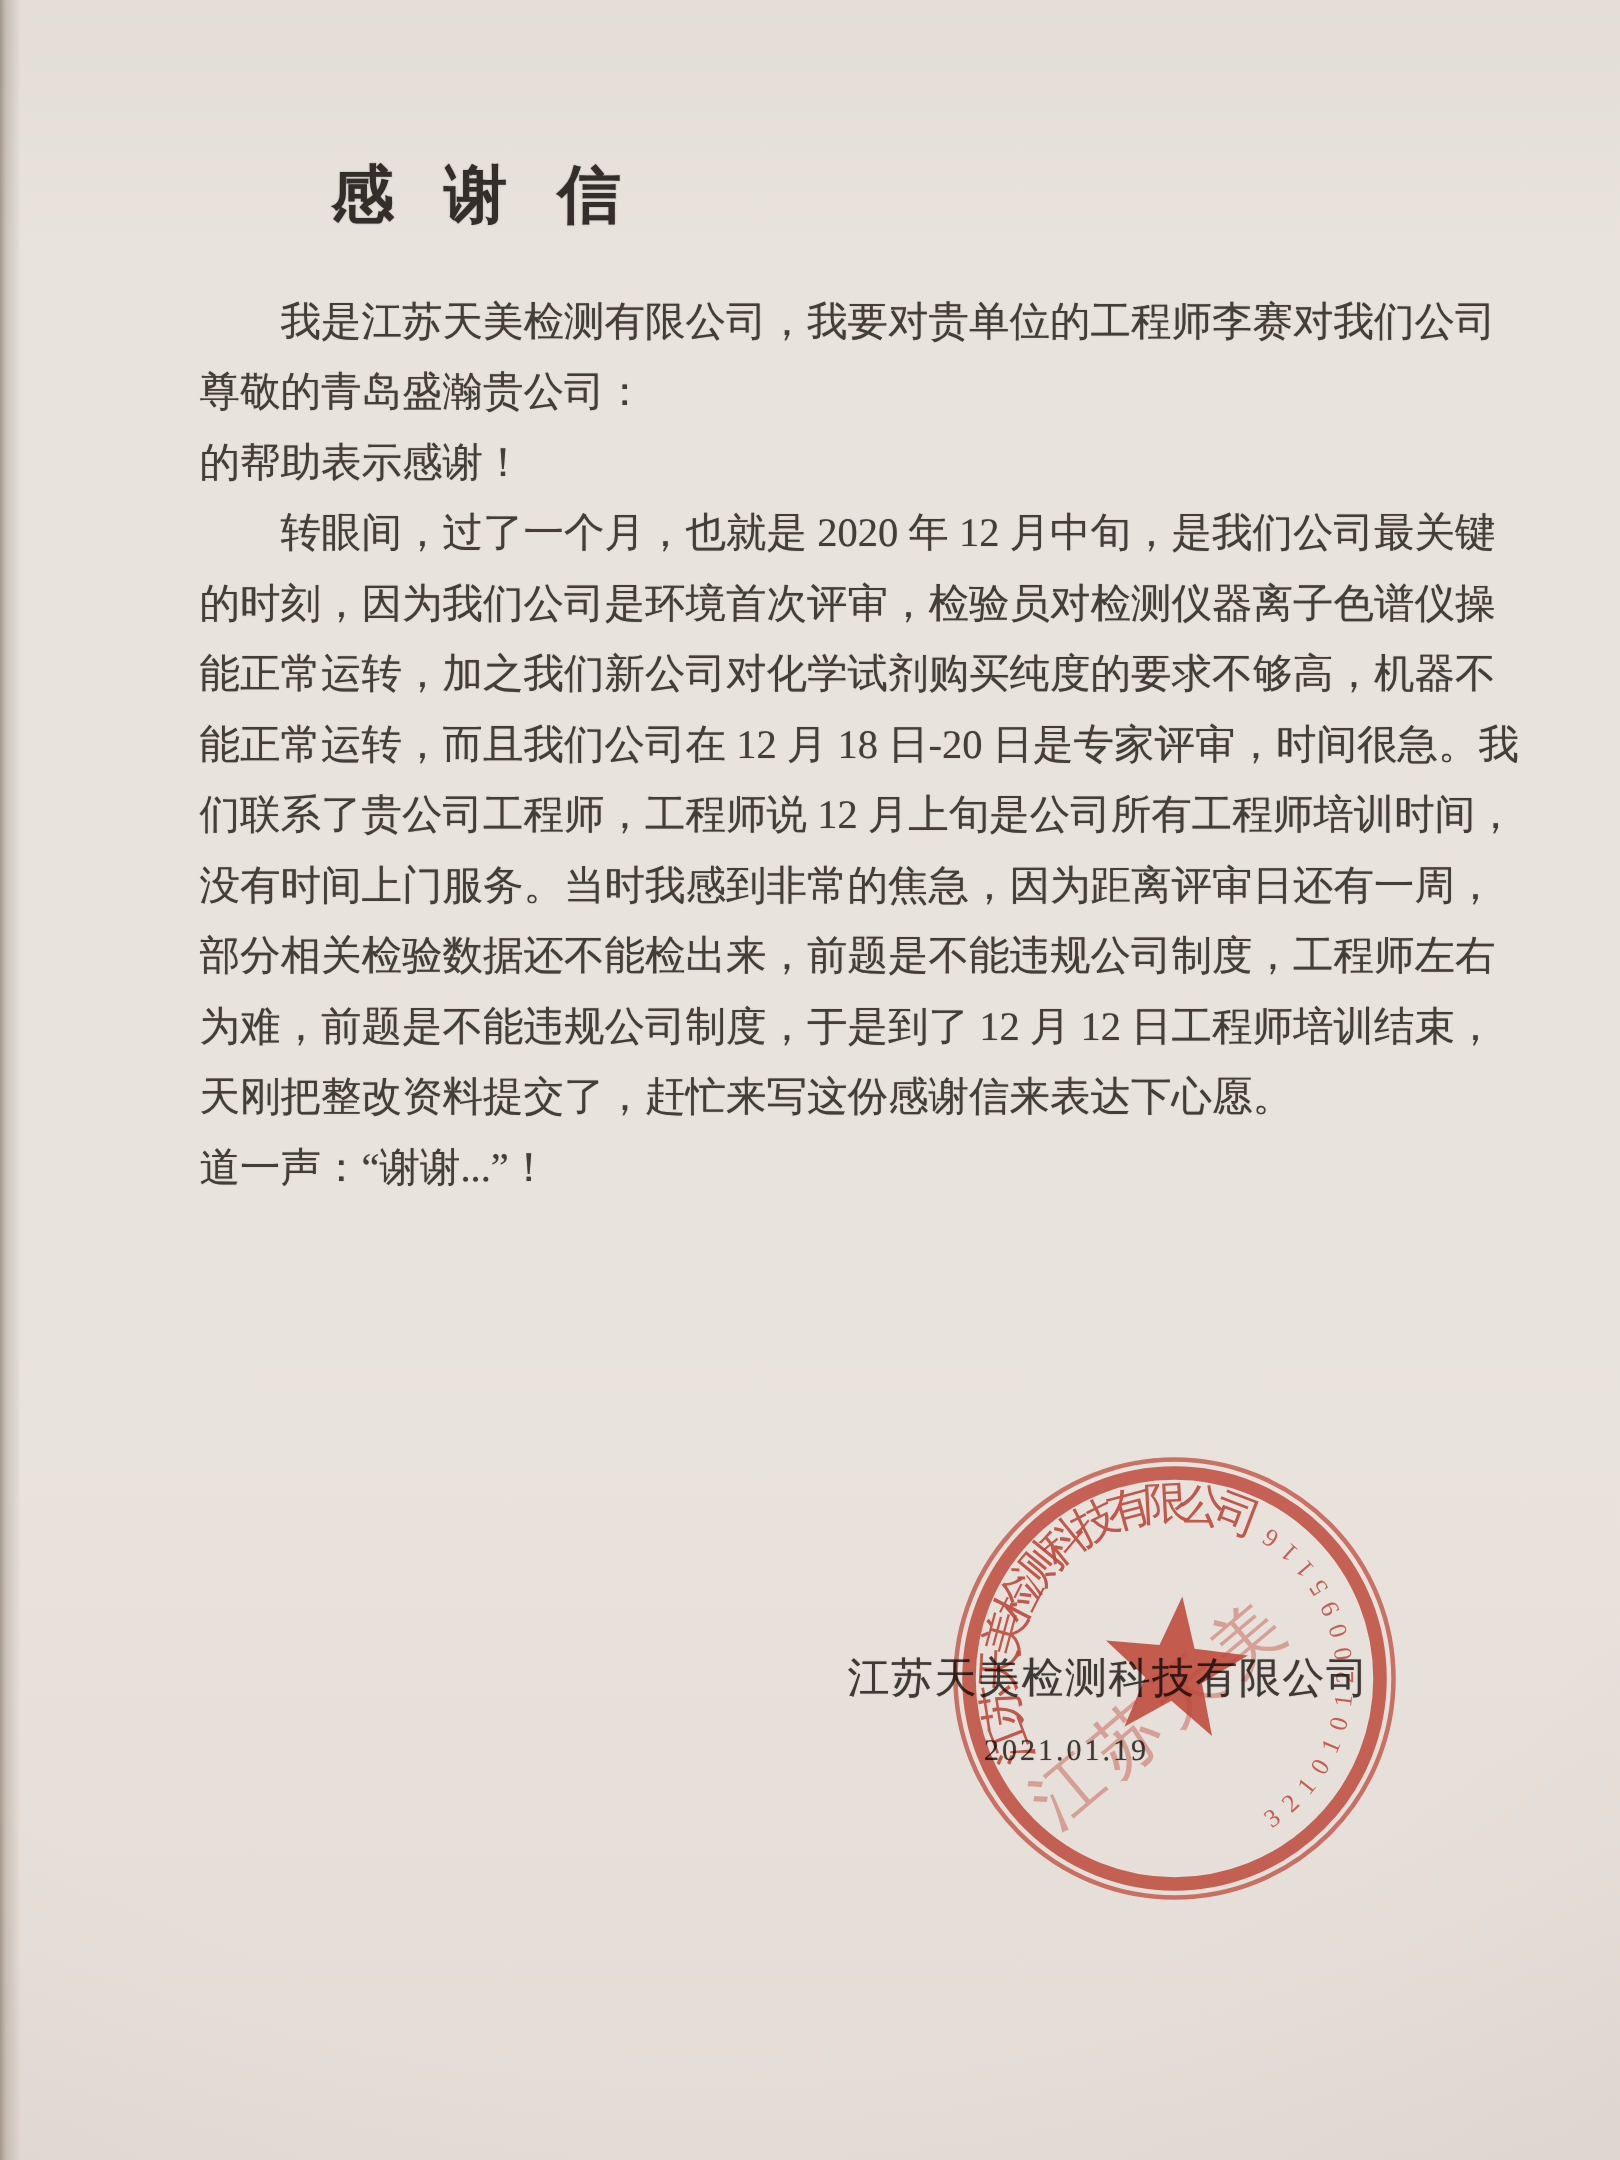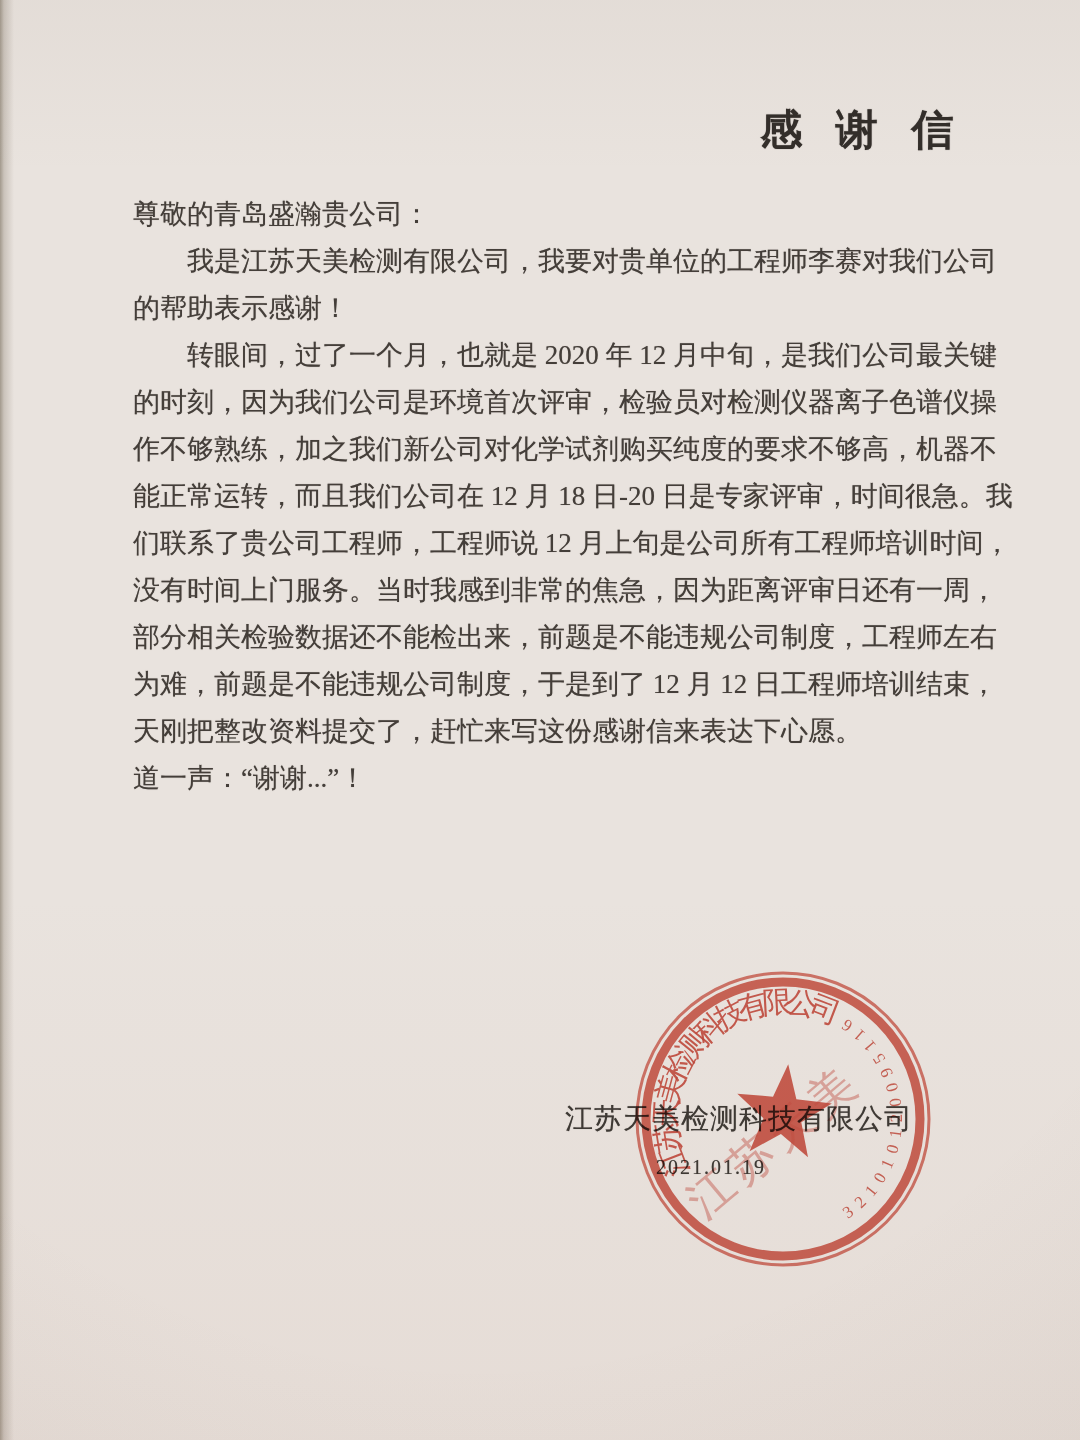--- a/index.html
+++ b/index.html
@@ -8,21 +8,21 @@
     font-family:"Liberation Serif","DejaVu Serif",serif;
     background:
       radial-gradient(145% 120% at 44% 32%, rgba(0,0,0,0) 52%, rgba(92,72,56,.13) 100%),
       linear-gradient(180deg, rgba(120,100,85,.05) 0%, rgba(0,0,0,0) 12%, rgba(0,0,0,0) 62%, rgba(198,160,145,.10) 100%),
       linear-gradient(90deg, rgba(92,80,60,.50) 0px, rgba(92,80,60,.22) 4px, rgba(92,80,60,0) 14px),
       #e9e3de;
   }
   .title{
     position:absolute;top:102px;left:135px;width:800px;margin:0;
     transform:translateX(52px);
-    text-align:right;font-size:42px;font-weight:600;color:#332e2a;
+    text-align:left;font-size:42px;font-weight:600;color:#332e2a;
     letter-spacing:.8em;text-indent:.8em;
     text-shadow:0 0 1px rgba(51,46,42,.55);
   }
   .body{
     position:absolute;left:133px;top:191px;width:792px;
     font-size:27px;line-height:47px;color:#443e39;
     text-shadow:0 0 .7px rgba(68,62,57,.55);
   }
   .line{text-align:justify;text-align-last:justify;white-space:nowrap;}
   .line.end{text-align-last:left;}
@@ -44,26 +44,26 @@
   .stamp text{font-family:"Liberation Serif","DejaVu Serif",serif;}
 </style>
 </head>
 <body>
 
 <div class="photo">
 
   <h1 class="title">感谢信</h1>
 
   <div class="body">
+    <div class="line indent">我是江苏天美检测有限公司，我要对贵单位的工程师李赛对我们公司</div>
     <div class="line end">尊敬的青岛盛瀚贵公司：</div>
-    <div class="line indent">我是江苏天美检测有限公司，我要对贵单位的工程师李赛对我们公司</div>
     <div class="line end">的帮助表示感谢！</div>
     <div class="line indent">转眼间，过了一个月，也就是 2020 年 12 月中旬，是我们公司最关键</div>
     <div class="line">的时刻，因为我们公司是环境首次评审，检验员对检测仪器离子色谱仪操</div>
-    <div class="line">作不够熟练，加之我们新公司对化学试剂购买纯度的要求不够高，机器不</div>
+    <div class="line">能正常运转，加之我们新公司对化学试剂购买纯度的要求不够高，机器不</div>
     <div class="line">能正常运转，而且我们公司在 12 月 18 日-20 日是专家评审，时间很急。我</div>
     <div class="line">们联系了贵公司工程师，工程师说 12 月上旬是公司所有工程师培训时间，</div>
     <div class="line">没有时间上门服务。当时我感到非常的焦急，因为距离评审日还有一周，</div>
     <div class="line">部分相关检验数据还不能检出来，前题是不能违规公司制度，工程师左右</div>
     <div class="line">为难，前题是不能违规公司制度，于是到了 12 月 12 日工程师培训结束，</div>
     <div class="line end">天刚把整改资料提交了，赶忙来写这份感谢信来表达下心愿。</div>
     <div class="line end">道一声：“谢谢...”！</div>
   </div>
 
   <div class="sig-company">江苏天美检测科技有限公司</div>

